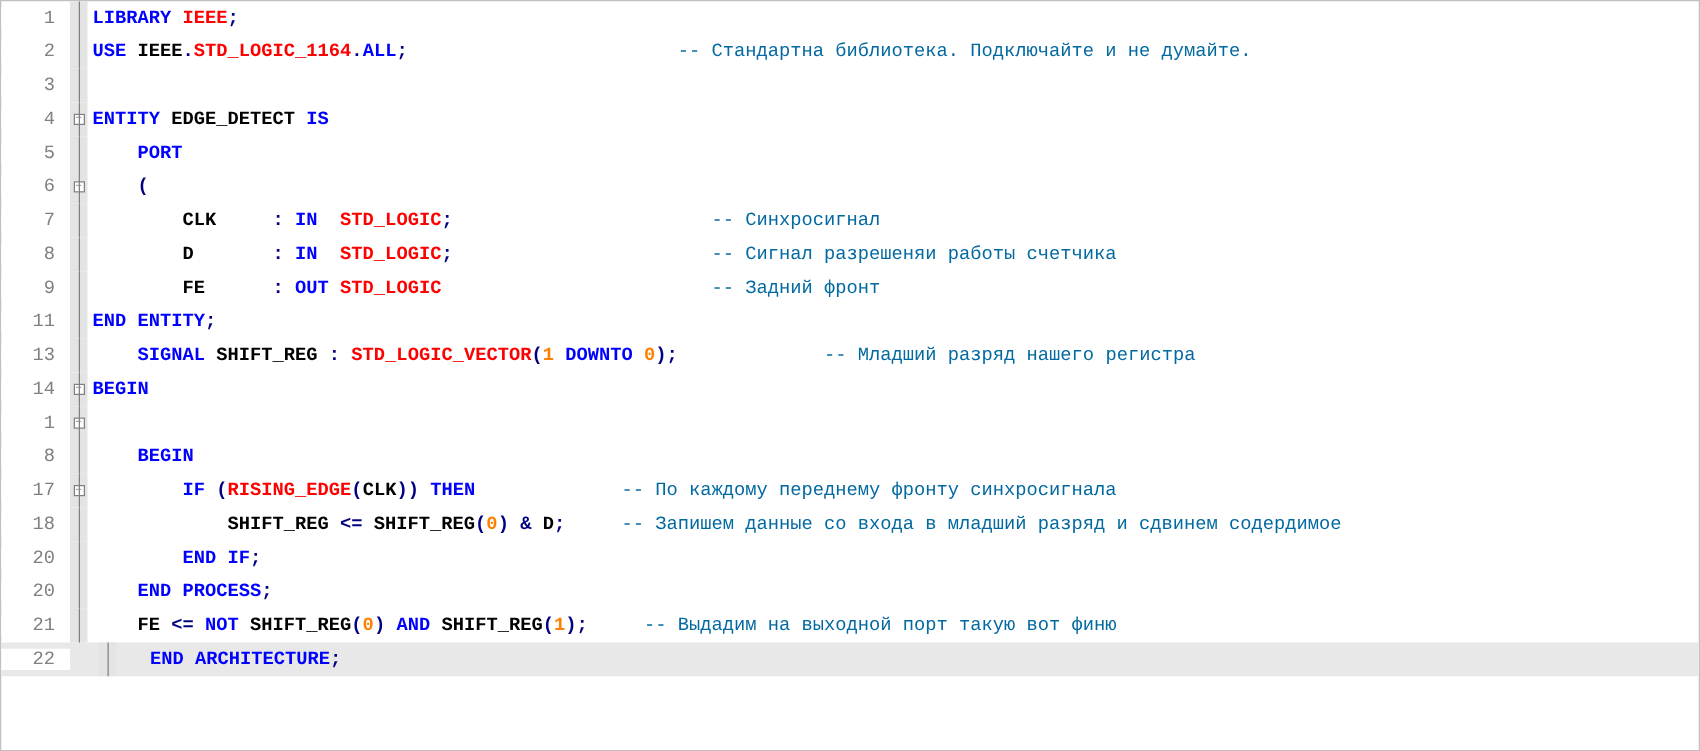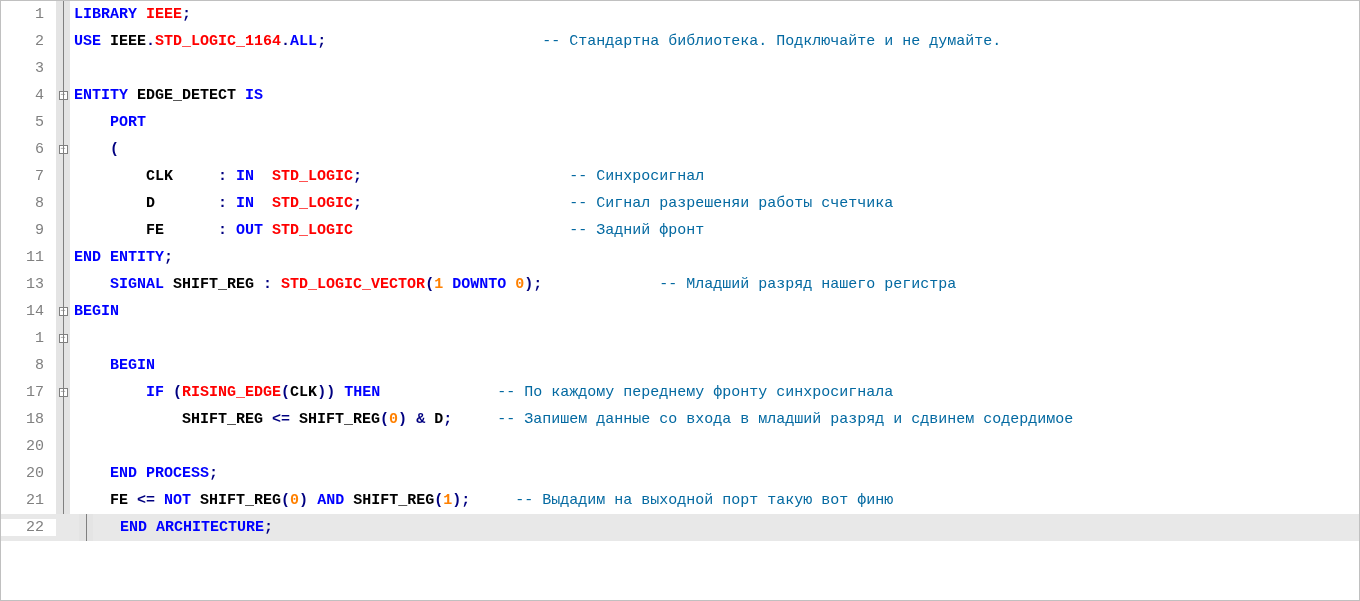--- a/index.html
+++ b/index.html
@@ -86,17 +86,17 @@
     <div class="line"><div class="gutter">7</div><div class="fold-margin"><div class="fold-line"></div></div><div class="code"><span class="ident">        CLK     </span><span class="punc">:</span><span class="ident"> </span><span class="kw">IN</span><span class="ident">  </span><span class="type">STD_LOGIC</span><span class="punc">;</span><span class="ident">                       </span><span class="comment">-- Синхросигнал</span></div></div>
     <div class="line"><div class="gutter">8</div><div class="fold-margin"><div class="fold-line"></div></div><div class="code"><span class="ident">        D       </span><span class="punc">:</span><span class="ident"> </span><span class="kw">IN</span><span class="ident">  </span><span class="type">STD_LOGIC</span><span class="punc">;</span><span class="ident">                       </span><span class="comment">-- Сигнал разрешеняи работы счетчика</span></div></div>
     <div class="line"><div class="gutter">9</div><div class="fold-margin"><div class="fold-line"></div></div><div class="code"><span class="ident">        FE      </span><span class="punc">:</span><span class="ident"> </span><span class="kw">OUT</span><span class="ident"> </span><span class="type">STD_LOGIC</span><span class="ident">                        </span><span class="comment">-- Задний фронт</span></div></div>
     <div class="line"><div class="gutter">11</div><div class="fold-margin"><div class="fold-line"></div></div><div class="code"><span class="kw">END</span><span class="ident"> </span><span class="kw">ENTITY</span><span class="punc">;</span></div></div>
     <div class="line"><div class="gutter">13</div><div class="fold-margin"><div class="fold-line"></div></div><div class="code"><span class="ident">    </span><span class="kw">SIGNAL</span><span class="ident"> SHIFT_REG </span><span class="punc">:</span><span class="ident"> </span><span class="type">STD_LOGIC_VECTOR</span><span class="punc">(</span><span class="num">1</span><span class="ident"> </span><span class="kw">DOWNTO</span><span class="ident"> </span><span class="num">0</span><span class="punc">);</span><span class="ident">             </span><span class="comment">-- Младший разряд нашего регистра</span></div></div>
     <div class="line"><div class="gutter">14</div><div class="fold-margin"><div class="fold-line"></div><div class="fold-box">−</div></div><div class="code"><span class="kw">BEGIN</span></div></div>
     <div class="line"><div class="gutter">1</div><div class="fold-margin"><div class="fold-line"></div><div class="fold-box">−</div></div></div>
     <div class="line"><div class="gutter">8</div><div class="fold-margin"><div class="fold-line"></div></div><div class="code"><span class="ident">    </span><span class="kw">BEGIN</span></div></div>
     <div class="line"><div class="gutter">17</div><div class="fold-margin"><div class="fold-line"></div><div class="fold-box">−</div></div><div class="code"><span class="ident">        </span><span class="kw">IF</span><span class="ident"> </span><span class="punc">(</span><span class="type">RISING_EDGE</span><span class="punc">(</span><span class="ident">CLK</span><span class="punc">))</span><span class="ident"> </span><span class="kw">THEN</span><span class="ident">             </span><span class="comment">-- По каждому переднему фронту синхросигнала</span></div></div>
     <div class="line"><div class="gutter">18</div><div class="fold-margin"><div class="fold-line"></div></div><div class="code"><span class="ident">            SHIFT_REG </span><span class="punc">&lt;=</span><span class="ident"> SHIFT_REG</span><span class="punc">(</span><span class="num">0</span><span class="punc">)</span><span class="ident"> </span><span class="punc">&amp;</span><span class="ident"> D</span><span class="punc">;</span><span class="ident">     </span><span class="comment">-- Запишем данные со входа в младший разряд и сдвинем содердимое</span></div></div>
-    <div class="line"><div class="gutter">20</div><div class="fold-margin"><div class="fold-line"></div></div></div>
+    <div class="line"><div class="gutter">20</div><div class="fold-margin"><div class="fold-line"></div></div><div class="code"><span class="ident">        </span><span class="kw">END</span><span class="ident"> </span><span class="kw">IF</span><span class="punc">;</span></div></div>
     <div class="line"><div class="gutter">20</div><div class="fold-margin"><div class="fold-line"></div></div><div class="code"><span class="ident">    </span><span class="kw">END</span><span class="ident"> </span><span class="kw">PROCESS</span><span class="punc">;</span></div></div>
     <div class="line"><div class="gutter">21</div><div class="fold-margin"><div class="fold-line"></div></div><div class="code"><span class="ident">    FE </span><span class="punc">&lt;=</span><span class="ident"> </span><span class="kw">NOT</span><span class="ident"> SHIFT_REG</span><span class="punc">(</span><span class="num">0</span><span class="punc">)</span><span class="ident"> </span><span class="kw">AND</span><span class="ident"> SHIFT_REG</span><span class="punc">(</span><span class="num">1</span><span class="punc">);</span><span class="ident">     </span><span class="comment">-- Выдадим на выходной порт такую вот финю</span></div></div>
     <div class="line highlight"><div class="gutter">22</div><div class="fold-margin"><div class="fold-line"></div></div><div class="code"><span class="kw">END</span><span class="ident"> </span><span class="kw">ARCHITECTURE</span><span class="punc">;</span></div></div>
   </div>
 
 </body></html>

